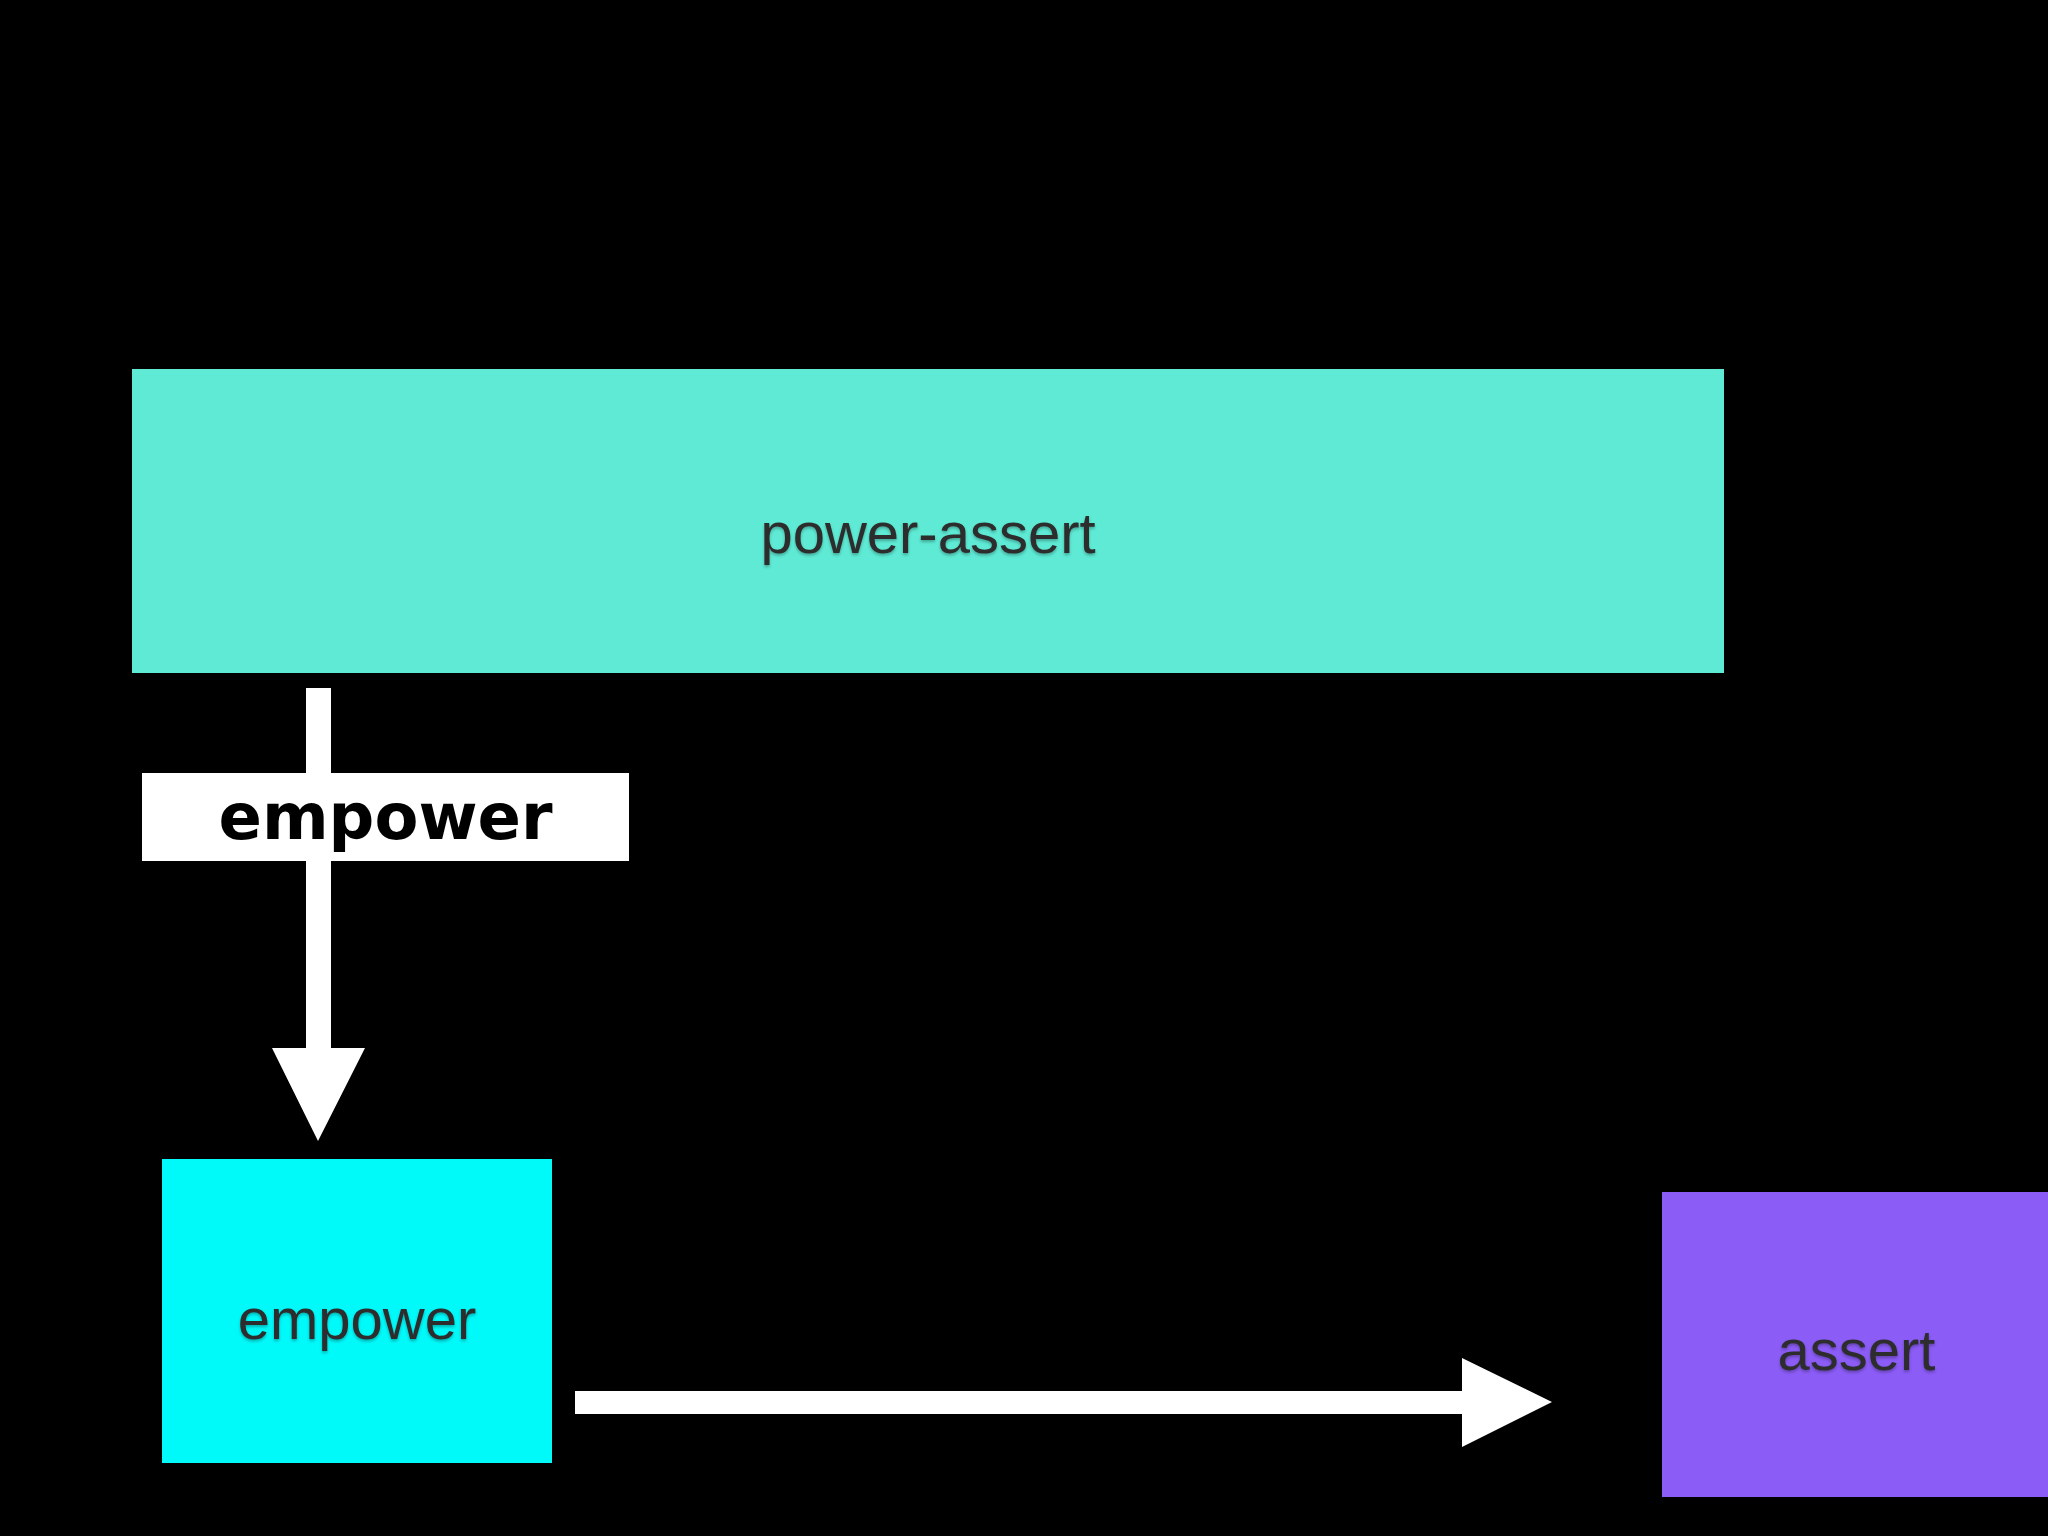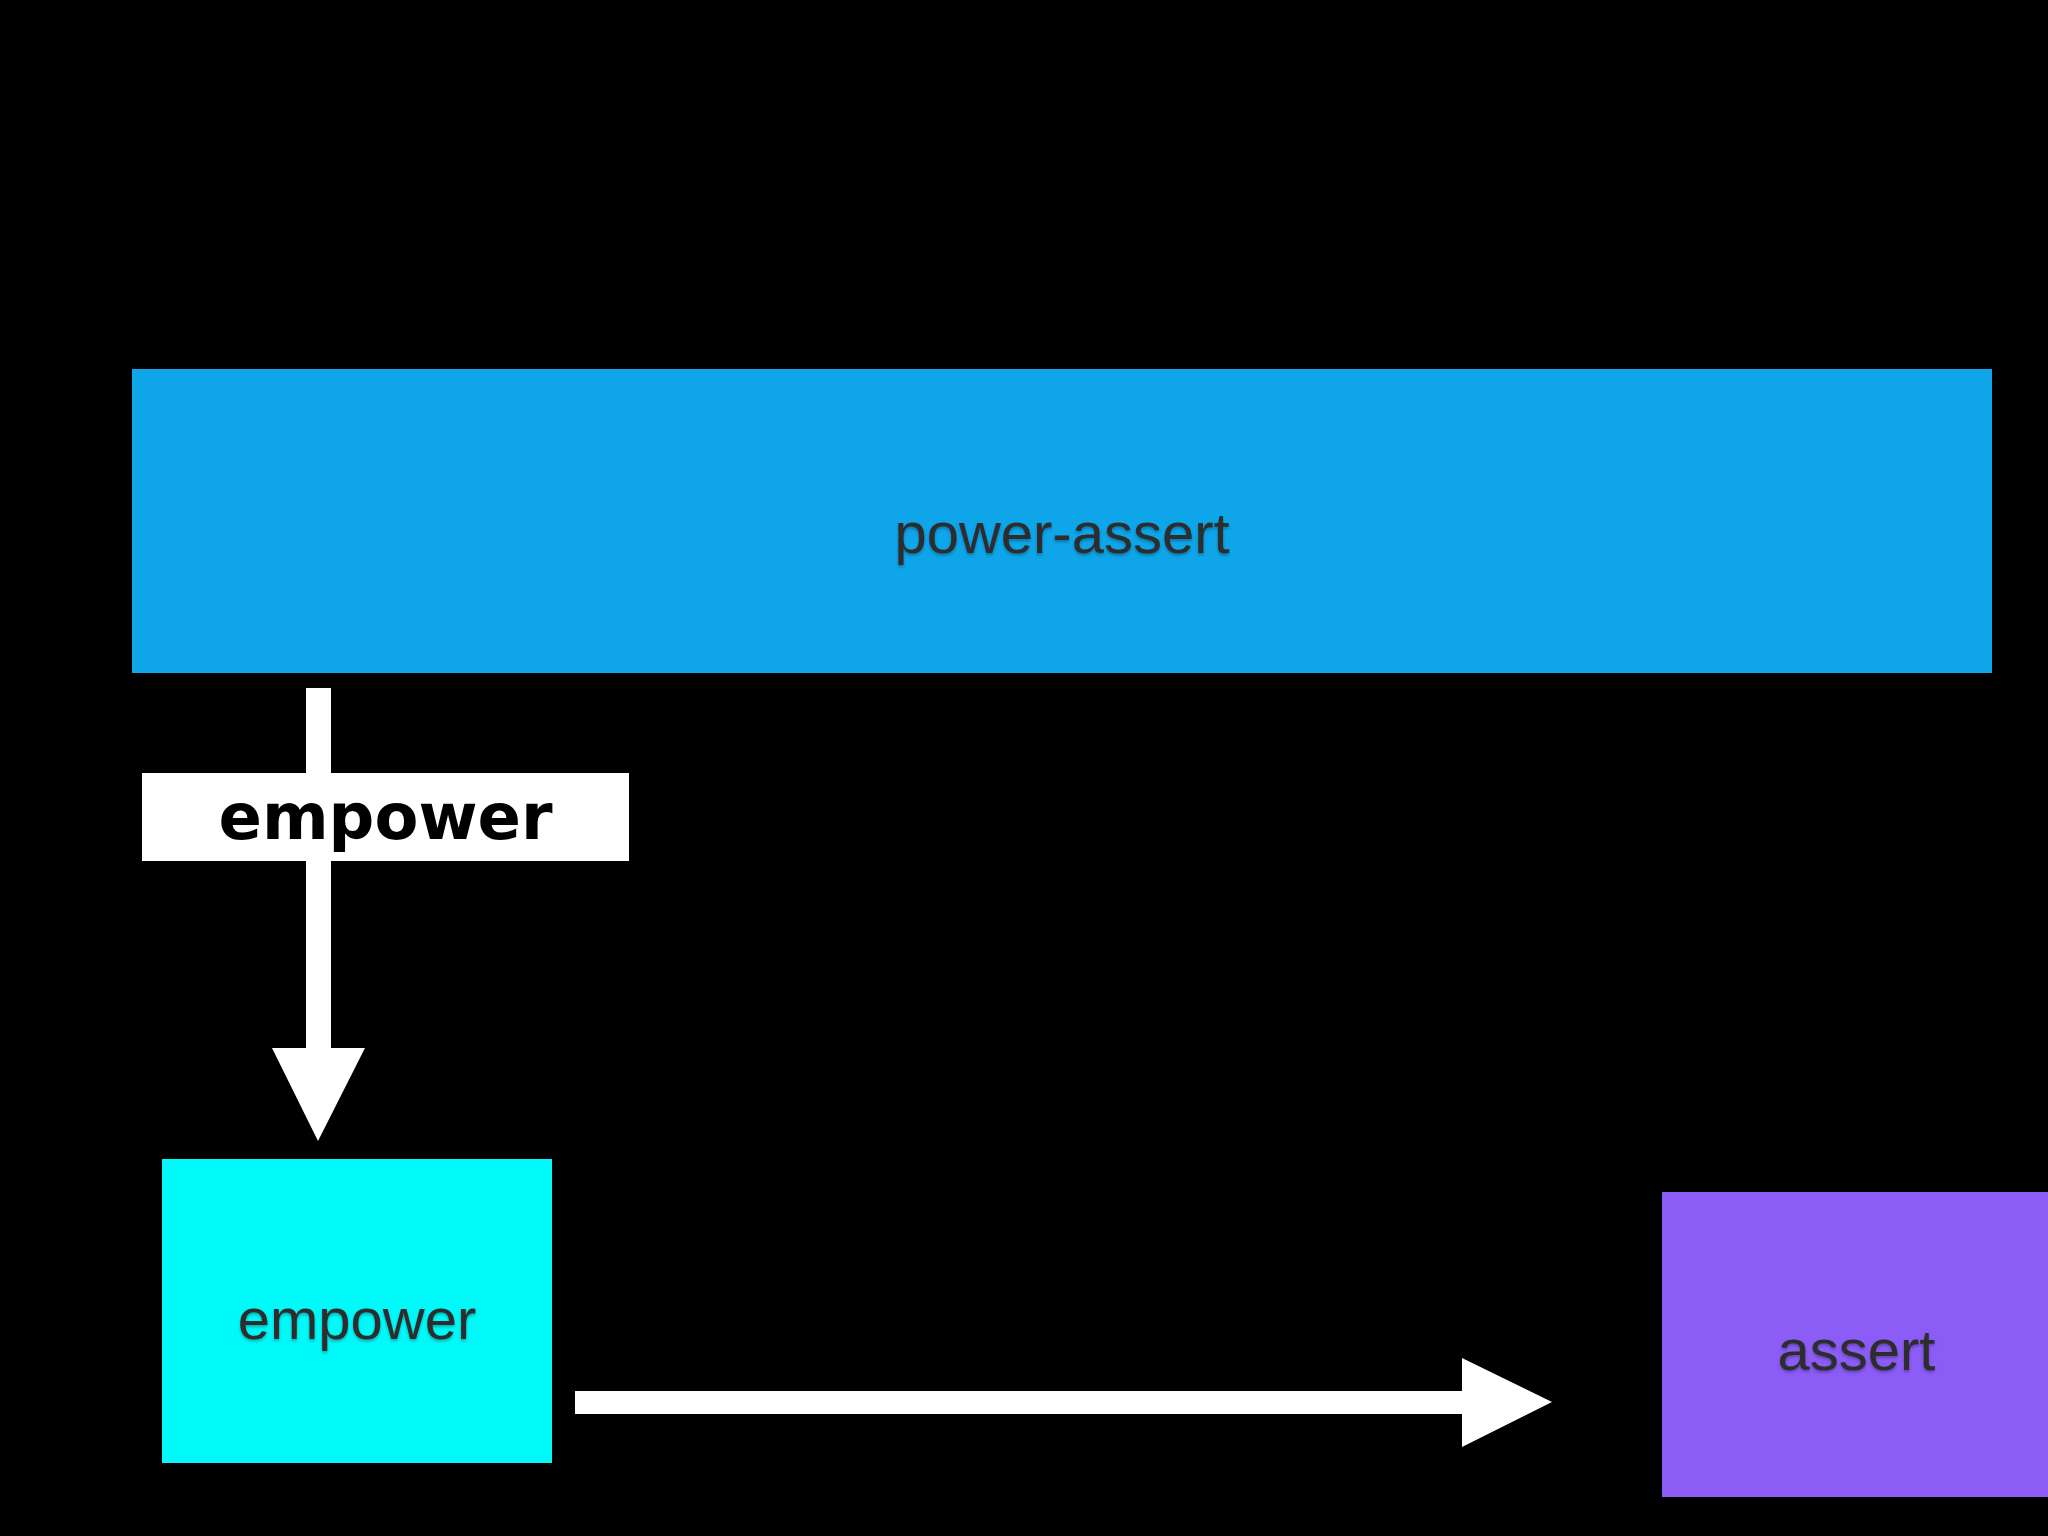--- a/index.html
+++ b/index.html
@@ -23,22 +23,22 @@
     box-sizing: border-box;
   }
   .node-text {
     font-size: 58px;
     color: #2d2d2d;
     text-shadow: 0 2px 3px rgba(0,0,0,0.28);
     white-space: nowrap;
   }
   #node-power-assert {
     left: 132px; top: 369px;
-    width: 1860px; height: 304px;
-    background: #0ea5e9;
+    width: 1592px; height: 304px;
+    background: #5eead4;
     padding-top: 22px;
   }
   #node-empower {
     left: 162px; top: 1159px;
     width: 390px; height: 304px;
     background: #00f9f9;
     padding-top: 14px;
   }
   #node-assert {
     left: 1662px; top: 1192px;

